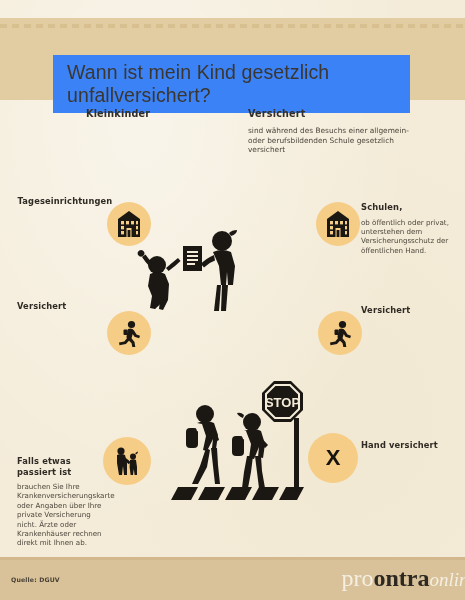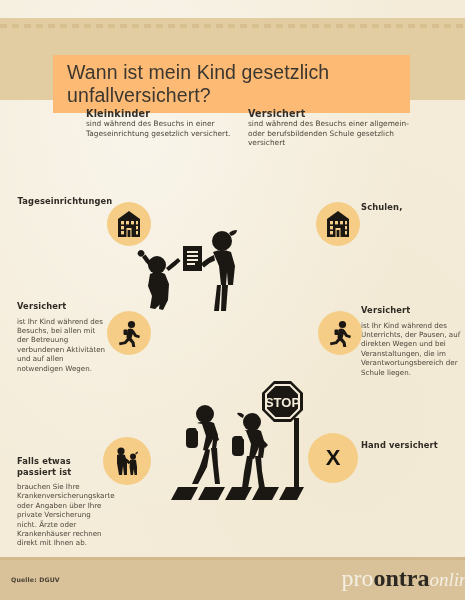--- a/index.html
+++ b/index.html
@@ -22,38 +22,38 @@
     position:absolute;left:0;top:18px;width:465px;height:82px;
     background:#e2cda3;
   }
   .header-band:before{
     content:"";position:absolute;left:0;top:6px;width:100%;height:4px;
     background:repeating-linear-gradient(90deg,#d6bd8c 0 7px, #e2cda3 7px 12px);
     opacity:.85;
   }
   .title-plate{
     position:absolute;left:53px;top:37px;width:357px;height:58px;
-    background:#fdba74;
+    background:#3b82f6;
     display:flex;align-items:center;
     padding:0 13px 0 14px;box-sizing:border-box;
   }
   .title-text{
     font-size:19.5px;line-height:23px;color:#3b3730;
     font-family:"Liberation Sans", sans-serif;
     font-weight:400;letter-spacing:.1px;
   }
   
   .intro{position:absolute;top:108px;left:0;width:465px;height:62px;}
   .intro-col{position:absolute;top:0;}
   .intro-col.left{left:86px;width:150px;}
   .intro-col.right{left:248px;width:170px;}
   .intro-head{
     font-family:"DejaVu Sans", sans-serif;
     font-weight:bold;font-size:9.6px;color:#332f28;
-    letter-spacing:.2px;
+    letter-spacing:.2px;margin-bottom:7px;
   }
   .intro-body{
     font-size:7.4px;line-height:9.6px;color:#4b453b;
   }
   
   .blk{position:absolute;}
   .blk-head{
     font-family:"DejaVu Sans", sans-serif;
     font-weight:bold;font-size:8.3px;color:#2f2b24;
     line-height:10.5px;letter-spacing:.15px;margin-bottom:5px;
@@ -116,49 +116,47 @@
       <div class="title-text">
         <span>Wann ist mein Kind gesetzlich</span><br>
         <span>unfallversichert?</span>
       </div>
     </div>
   </div>
 
   <div class="intro">
     <div class="intro-col left">
       <div class="intro-head">Kleinkinder</div>
-      <div class="intro-body">sind während des Besuchs in einer Tageseinrichtung gesetzlich versichert.</div>
     </div>
     <div class="intro-col right">
       <div class="intro-head">Versichert</div>
       <div class="intro-body">sind während des Besuchs einer allgemein- oder berufsbildenden Schule gesetzlich versichert</div>
     </div>
   </div>
 
   <div class="blk b-tages">
     <div class="blk-head">Tageseinrichtungen</div>
   </div>
 
   <div class="blk b-vers-l">
     <div class="blk-head">Versichert</div>
-    <div class="blk-body">ist Ihr Kind während des Besuchs, bei allen mit der Betreuung verbundenen Aktivitäten und auf allen notwendigen Wegen.</div>
   </div>
 
   <div class="blk b-falls">
     <div class="blk-head">Falls etwas passiert ist</div>
     <div class="blk-body">brauchen Sie Ihre Krankenversicherungskarte oder Angaben über Ihre private Versicherung nicht. Ärzte oder Krankenhäuser rechnen direkt mit Ihnen ab.</div>
   </div>
 
   <div class="blk b-schulen">
     <div class="blk-head">Schulen,</div>
+    <div class="blk-body">ob öffentlich oder privat, unterstehen dem Versicherungsschutz der öffentlichen Hand.</div>
   </div>
 
   <div class="blk b-vers-r">
     <div class="blk-head">Versichert</div>
-    <div class="blk-body">ist Ihr Kind während des Unterrichts, der Pausen, auf direkten Wegen und bei Veranstaltungen, die im Verantwortungsbereich der Schule liegen.</div>
   </div>
 
   <div class="blk b-nicht">
     <div class="blk-head">Hand versichert</div>
   </div>
 
   <div class="circ c1">
     <svg width="30" height="30" viewBox="0 0 30 30">
       <path d="M15 2 L4 10 V28 H26 V10 Z" fill="#1b1713"></path>
       <rect x="7" y="12" width="3" height="3.4" fill="#f6cd87"></rect>

